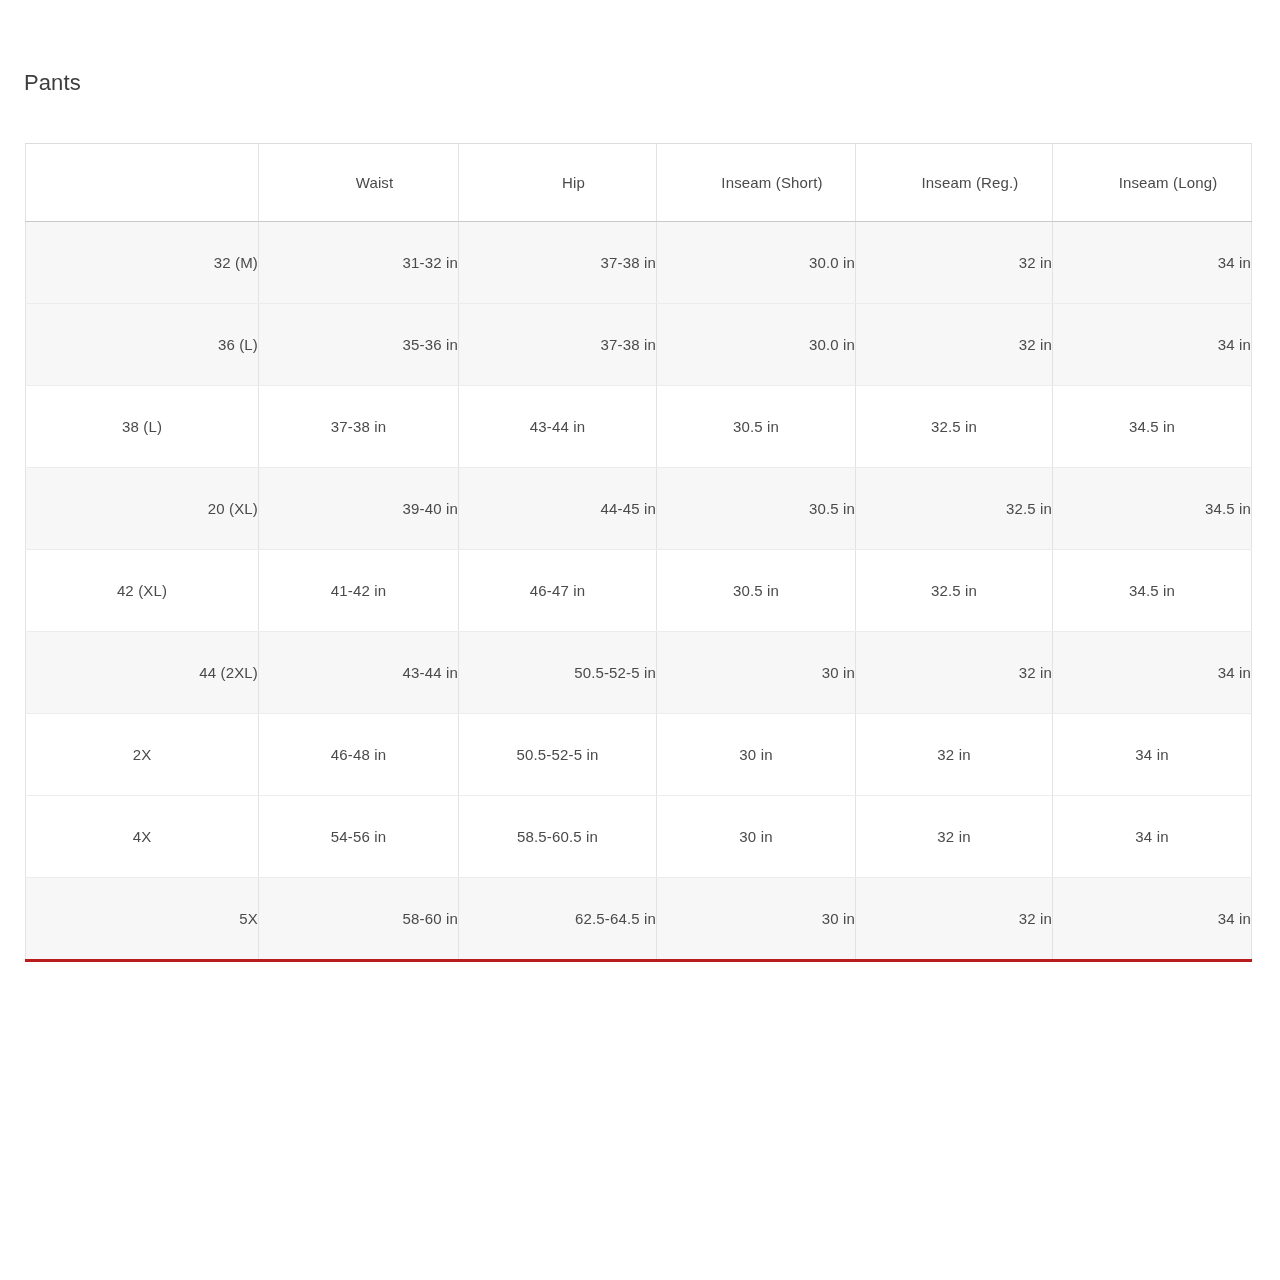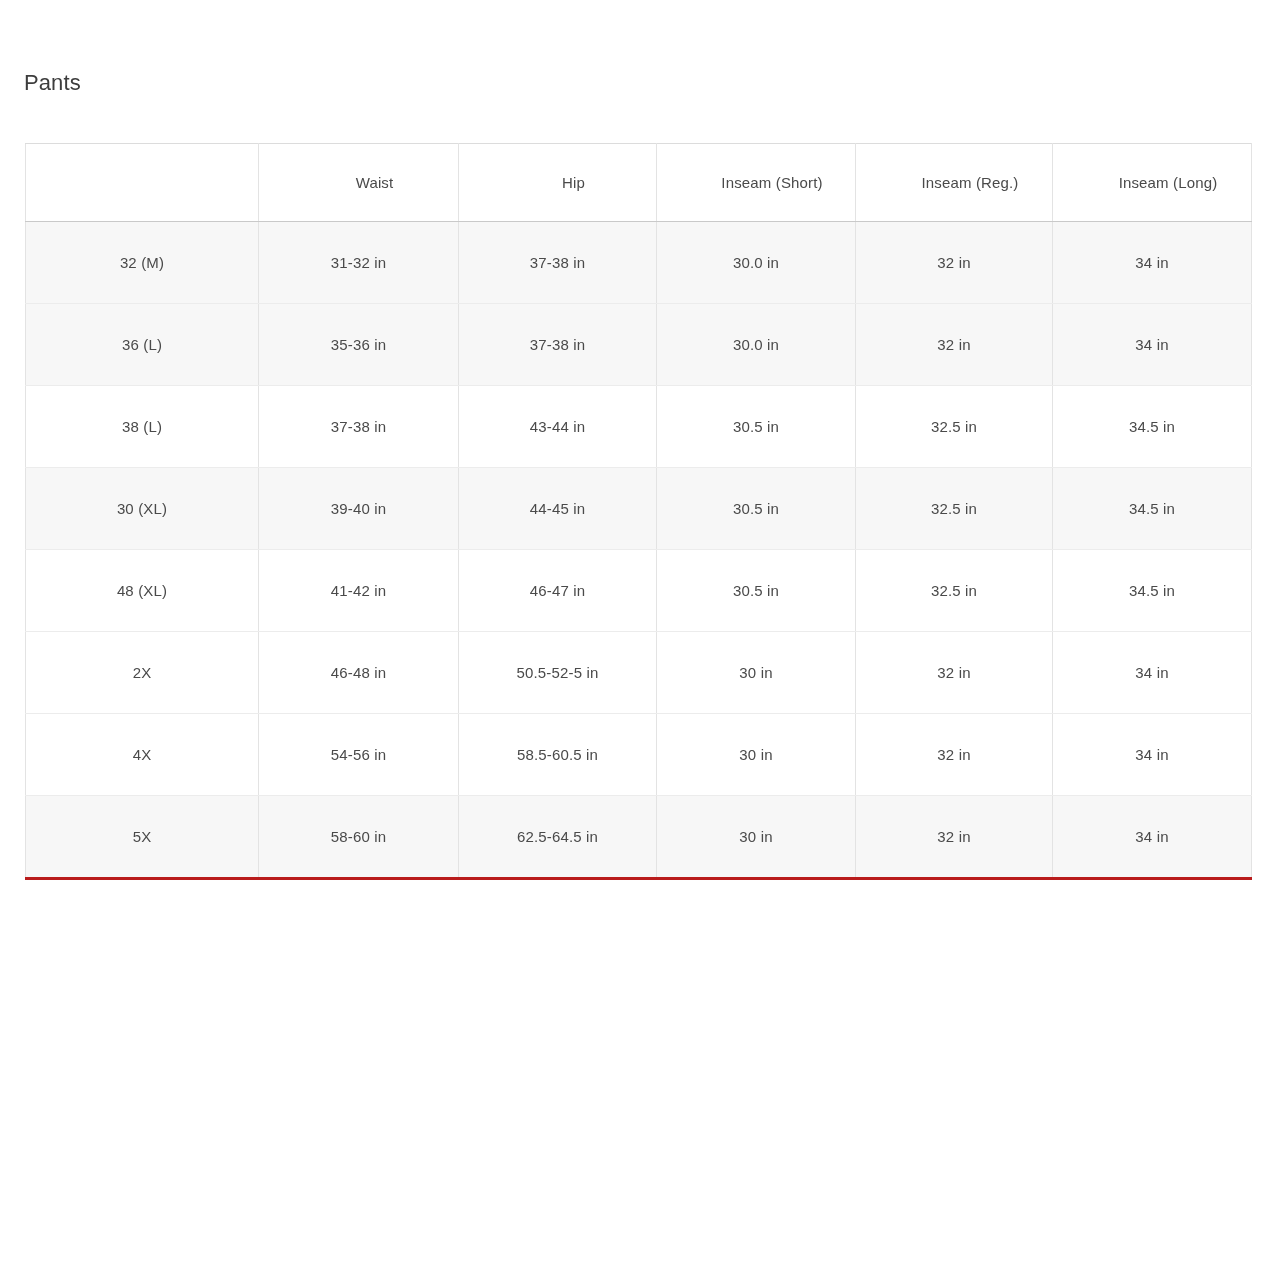--- a/index.html
+++ b/index.html
@@ -82,20 +82,21 @@
   table.size-chart thead th.corner {
     border-top: 1px solid #dcdcdc;
   }
 
   table.size-chart tbody td {
     height: 81px;
   }
 
   table.size-chart tbody tr.alt td {
     background: #f7f7f7;
+    text-align: right;
   }
 
   table.size-chart tbody tr:last-child td {
     border-bottom: 3px solid #b91c1c;
   }
 </style>
 </head>
 <body>
 
 <div class="page">
@@ -141,35 +142,43 @@
           </tr>
           <tr>
             <td>38 (L)</td>
             <td>37-38 in</td>
             <td>43-44 in</td>
             <td>30.5 in</td>
             <td>32.5 in</td>
             <td>34.5 in</td>
           </tr>
           <tr class="alt">
-            <td>30 (XL)</td>
+            <td>20 (XL)</td>
             <td>39-40 in</td>
             <td>44-45 in</td>
             <td>30.5 in</td>
             <td>32.5 in</td>
             <td>34.5 in</td>
           </tr>
           <tr>
-            <td>48 (XL)</td>
+            <td>42 (XL)</td>
             <td>41-42 in</td>
             <td>46-47 in</td>
             <td>30.5 in</td>
             <td>32.5 in</td>
             <td>34.5 in</td>
           </tr>
+          <tr class="alt">
+            <td>44 (2XL)</td>
+            <td>43-44 in</td>
+            <td>50.5-52-5 in</td>
+            <td>30 in</td>
+            <td>32 in</td>
+            <td>34 in</td>
+          </tr>
           <tr>
             <td>2X</td>
             <td>46-48 in</td>
             <td>50.5-52-5 in</td>
             <td>30 in</td>
             <td>32 in</td>
             <td>34 in</td>
           </tr>
           <tr>
             <td>4X</td>

